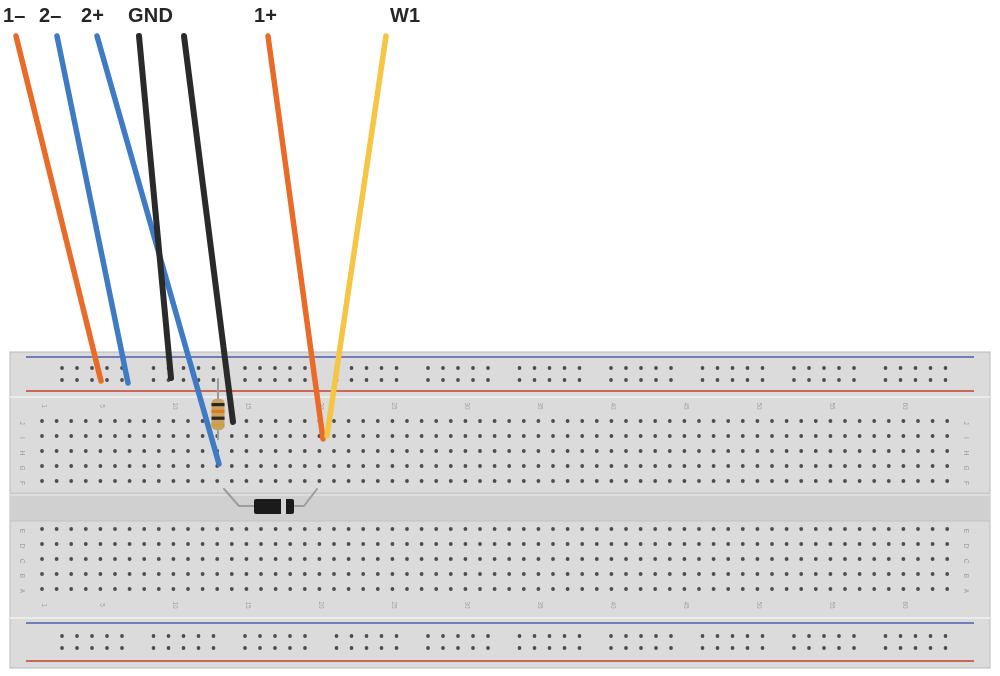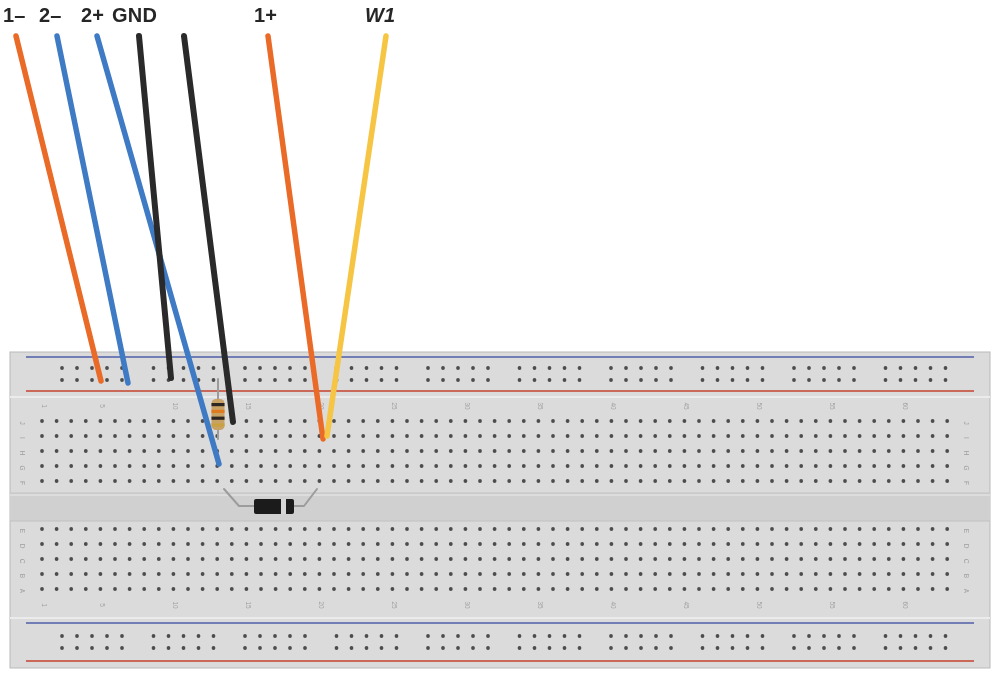--- a/index.html
+++ b/index.html
@@ -17,23 +17,23 @@
     font-weight:bold;
     font-size:20px;
     letter-spacing:0.2px;
     color:#262626;
     user-select:none;
     white-space:nowrap;
   }
   #lbl-1m{left:3px;}
   #lbl-2m{left:39px;}
   #lbl-2p{left:81px;}
-  #lbl-gnd{left:112px;}
+  #lbl-gnd{left:128px;}
   #lbl-1p{left:254px;}
-  #lbl-w1{left:365px;font-style:italic;}
+  #lbl-w1{left:390px;}
 </style>
 </head>
 <body>
 
 <div id="stage">
   <svg id="bb-svg" width="1000" height="676" viewBox="0 0 1000 676">
       <rect x="10" y="352" width="980" height="316" fill="#dbdbdb" stroke="#b9b9b9" stroke-width="1"></rect>
       <line x1="10" y1="397" x2="990" y2="397" stroke="#ebebeb" stroke-width="2"></line>
       <line x1="10" y1="618" x2="990" y2="618" stroke="#ebebeb" stroke-width="2"></line>
       <rect x="10" y="493" width="980" height="28" fill="#d0d0d0"></rect>

